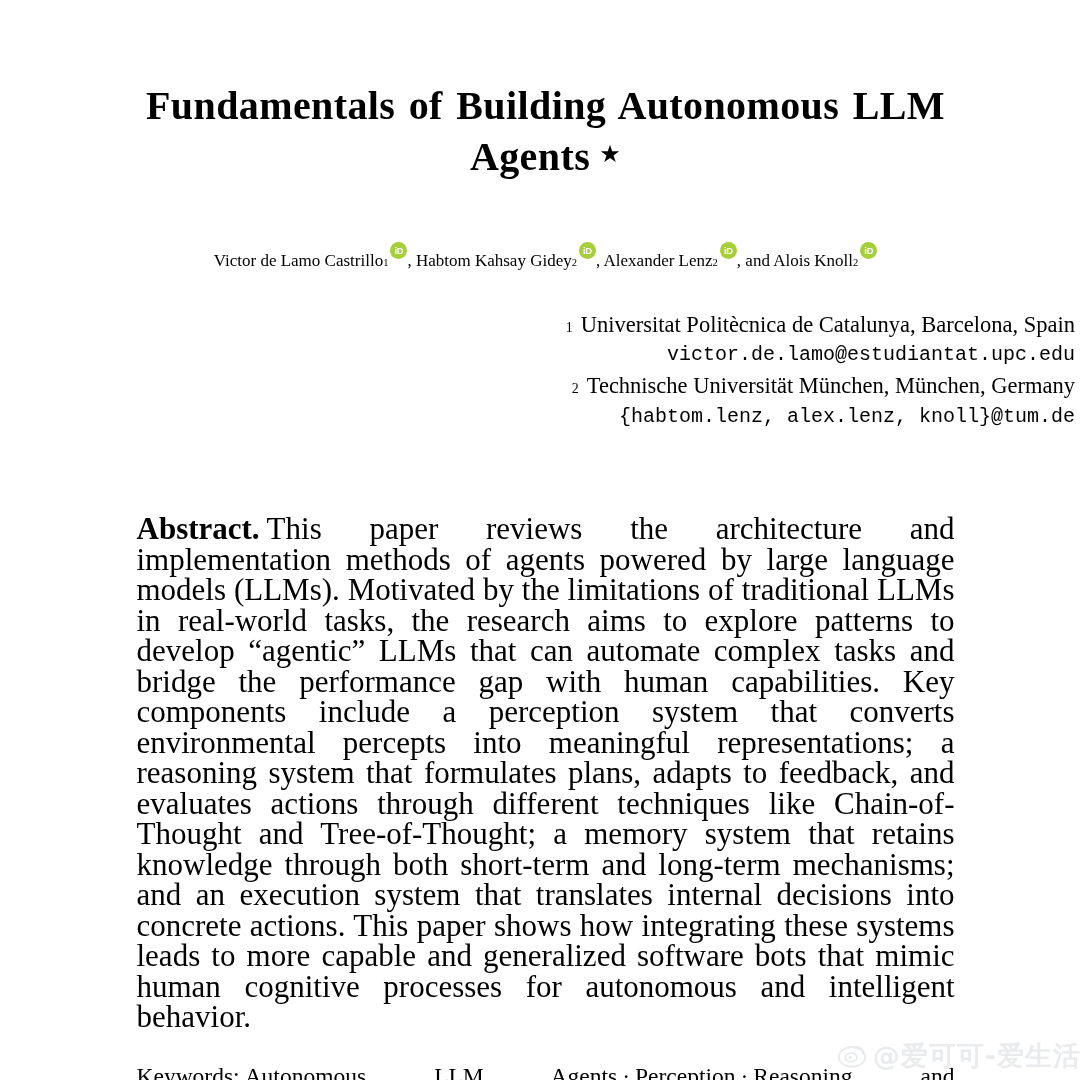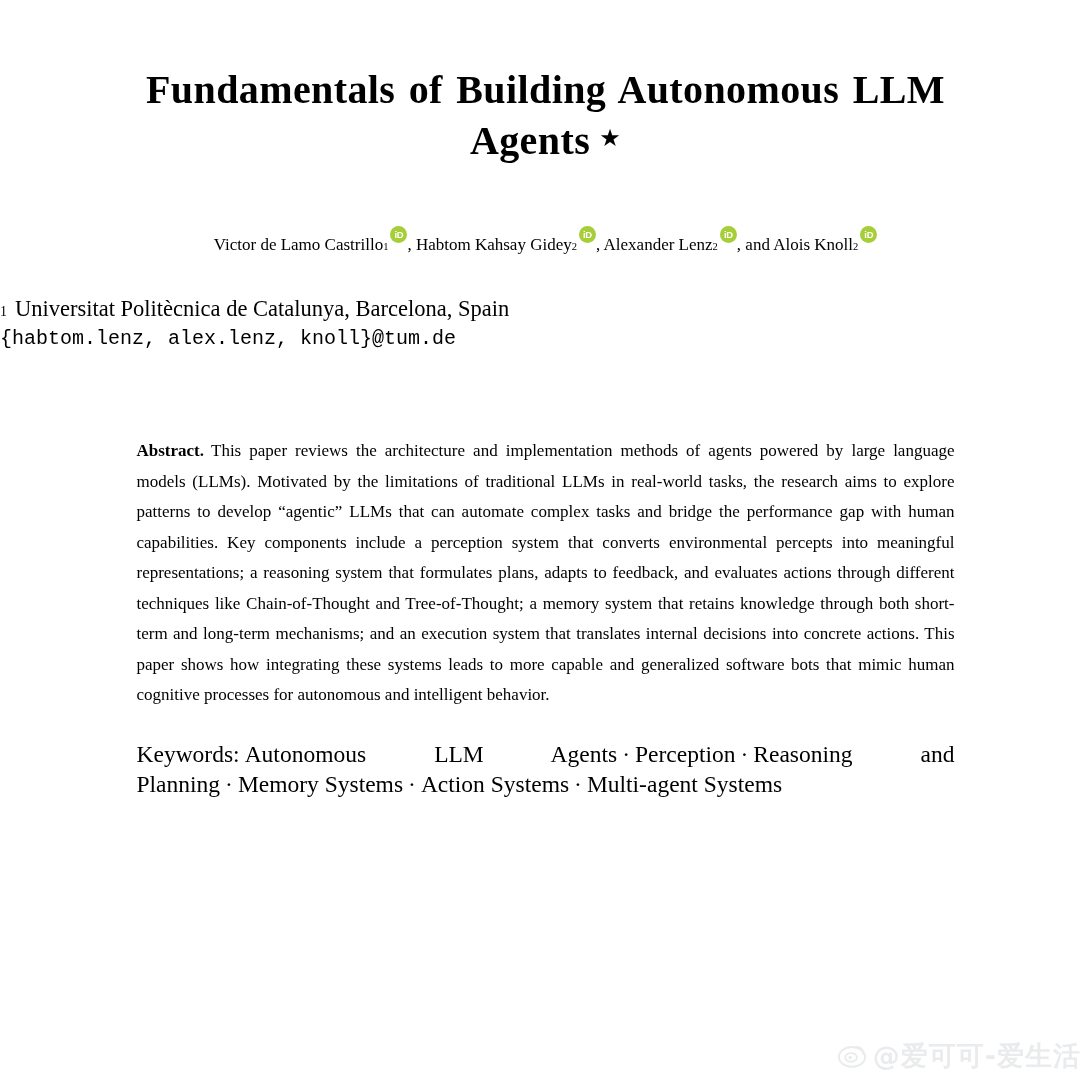--- a/index.html
+++ b/index.html
@@ -13,21 +13,21 @@
     height: 1080px;
     position: relative;
     overflow: hidden;
     font-family: "Liberation Serif", "DejaVu Serif", serif;
     color: #000000;
   }
 
   .page {
     position: absolute;
     inset: 0;
-    padding: 0;
+    padding: 16px;
   }
 
   
   .title-block {
     margin-top: 64px;
     text-align: center;
     padding: 0 110px;
   }
   .paper-title {
     font-family: "Liberation Serif", "DejaVu Serif", serif;
@@ -80,21 +80,21 @@
     font-family: "Liberation Sans", sans-serif;
     font-size: 9.5px;
     font-weight: 700;
     letter-spacing: -0.3px;
     line-height: 1;
   }
 
   
   .affiliations {
     margin-top: 36px;
-    text-align: left;
+    text-align: right;
     font-size: 22.5px;
     line-height: 1.42;
   }
   .aff-line sup {
     font-size: 0.62em;
     vertical-align: 48%;
     line-height: 0;
     margin-right: 8px;
   }
   .email-line {
@@ -102,21 +102,21 @@
     font-size: 20px;
     letter-spacing: 0px;
     line-height: 1.5;
   }
 
   
   .abstract-block {
     margin: 4px auto;
     margin-top: 82px;
     width: 818px;
-    font-size: 17px;
+    font-size: 31px;
     line-height: 30.5px;
     text-align: justify;
     text-justify: inter-word;
     hyphens: manual;
   }
   .abstract-label {
     font-weight: 700;
     margin-right: 7px;
   }
 
@@ -171,20 +171,22 @@
 
   <div class="authors-block">
     <span class="author-name"><span>Victor de Lamo Castrillo</span><sup class="aff">1</sup><span class="orcid"></span></span><span>,</span>
     <span class="author-name"><span>Habtom Kahsay Gidey</span><sup class="aff">2</sup><span class="orcid"></span></span><span>,</span>
     <span class="author-name"><span>Alexander Lenz</span><sup class="aff">2</sup><span class="orcid"></span></span><span>, and</span>
     <span class="author-name"><span>Alois Knoll</span><sup class="aff">2</sup><span class="orcid"></span></span>
   </div>
 
   <div class="affiliations">
     <div class="aff-line"><sup>1</sup><span>Universitat Politècnica de Catalunya, Barcelona, Spain</span></div>
+    <div class="email-line">victor.de.lamo@estudiantat.upc.edu</div>
+    <div class="aff-line"><sup>2</sup><span>Technische Universität München, München, Germany</span></div>
     <div class="email-line">{habtom.lenz, alex.lenz, knoll}@tum.de</div>
   </div>
 
   <div class="abstract-block">
     <span class="abstract-label">Abstract.</span><span>This paper reviews the architecture and implementation methods of agents powered by large language models (LLMs). Motivated by the limitations of traditional LLMs in real-world tasks, the research aims to explore patterns to develop “agentic” LLMs that can automate complex tasks and bridge the performance gap with human capabilities. Key components include a perception system that converts environmental percepts into meaningful representations; a reasoning system that formulates plans, adapts to feedback, and evaluates actions through different techniques like Chain-of-Thought and Tree-of-Thought; a memory system that retains knowledge through both short-term and long-term mechanisms; and an execution system that translates internal decisions into concrete actions. This paper shows how integrating these systems leads to more capable and generalized software bots that mimic human cognitive processes for autonomous and intelligent behavior.</span>
   </div>
 
   <div class="keywords-block">
     <span class="keywords-label">Keywords:</span><span id="keywords-list"><span>Autonomous LLM Agents</span><span class="kw-sep">·</span><span>Perception</span><span class="kw-sep">·</span><span>Reasoning and Planning</span><span class="kw-sep">·</span><span>Memory Systems</span><span class="kw-sep">·</span><span>Action Systems</span><span class="kw-sep">·</span><span>Multi-agent Systems</span></span>
   </div>

